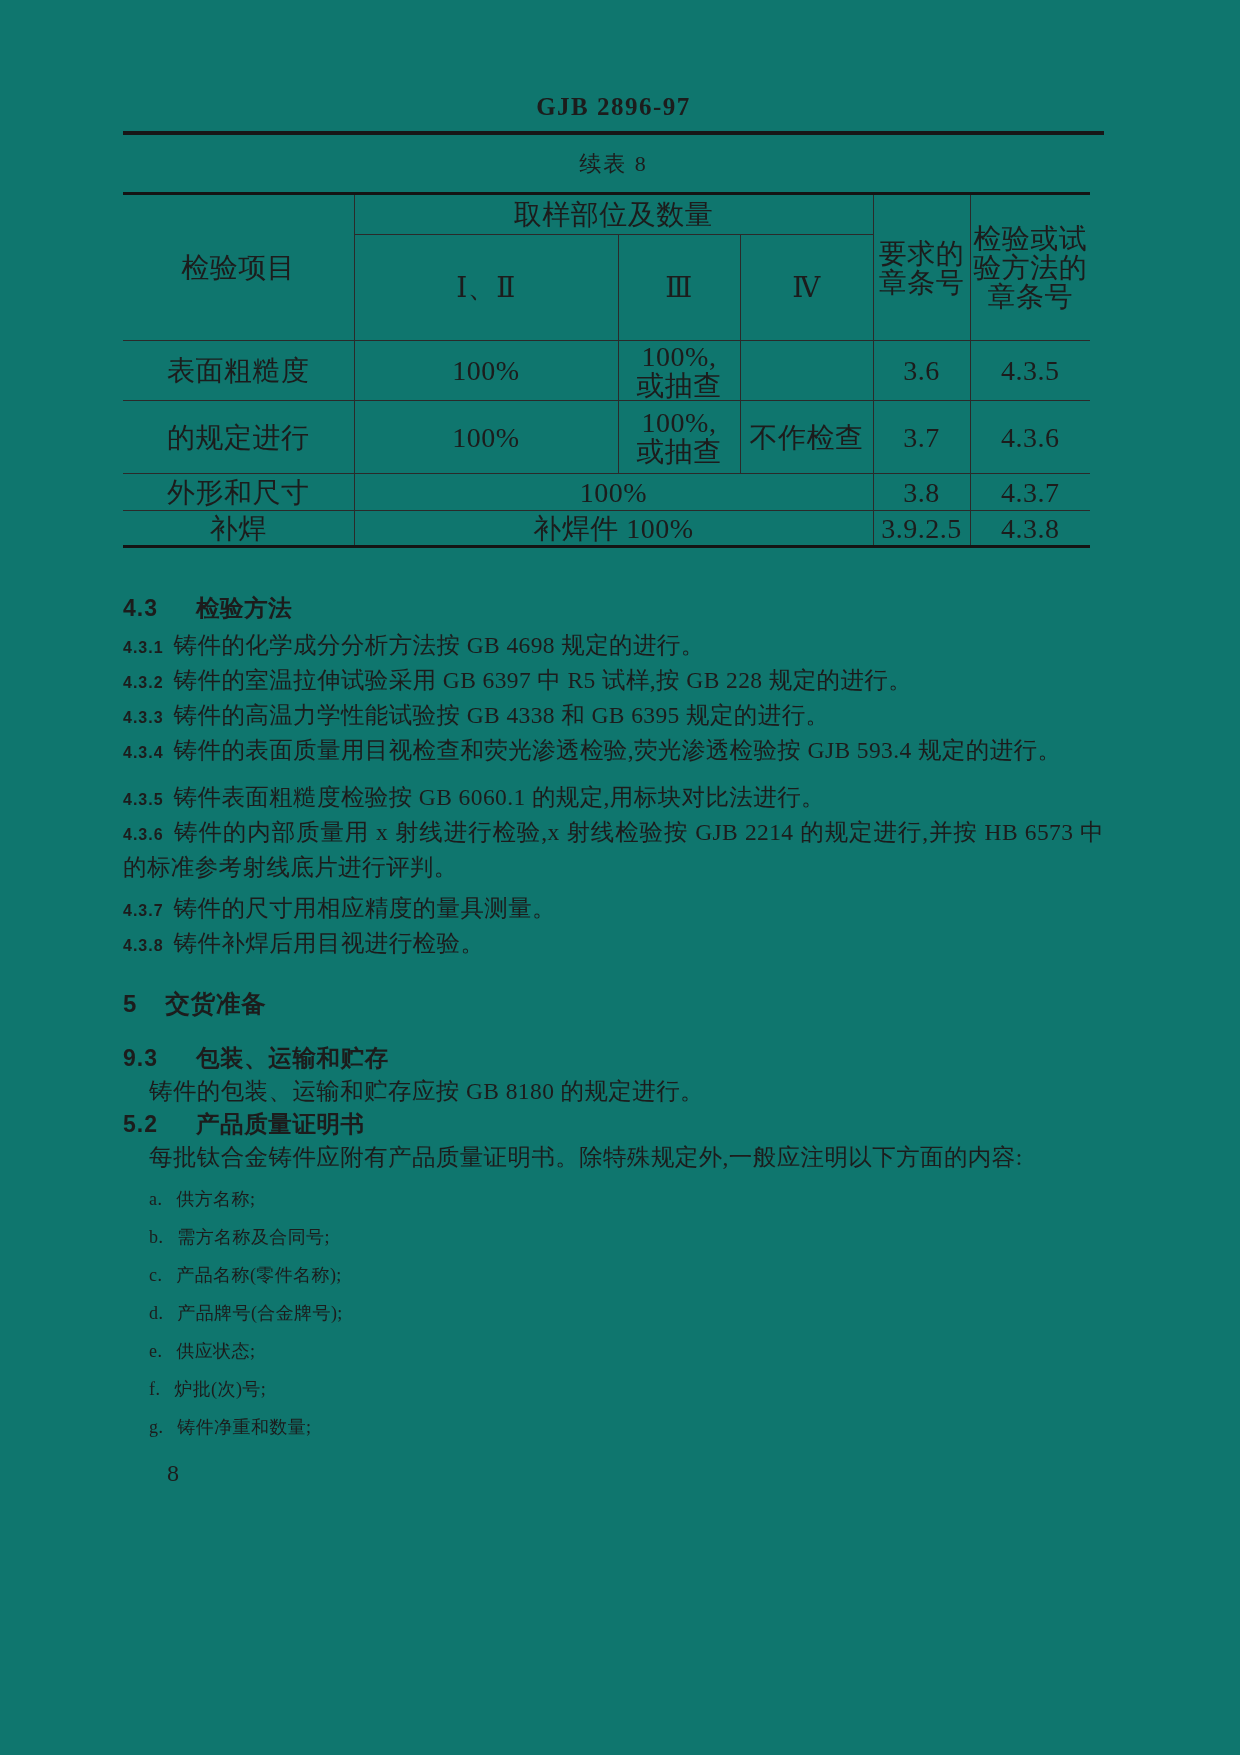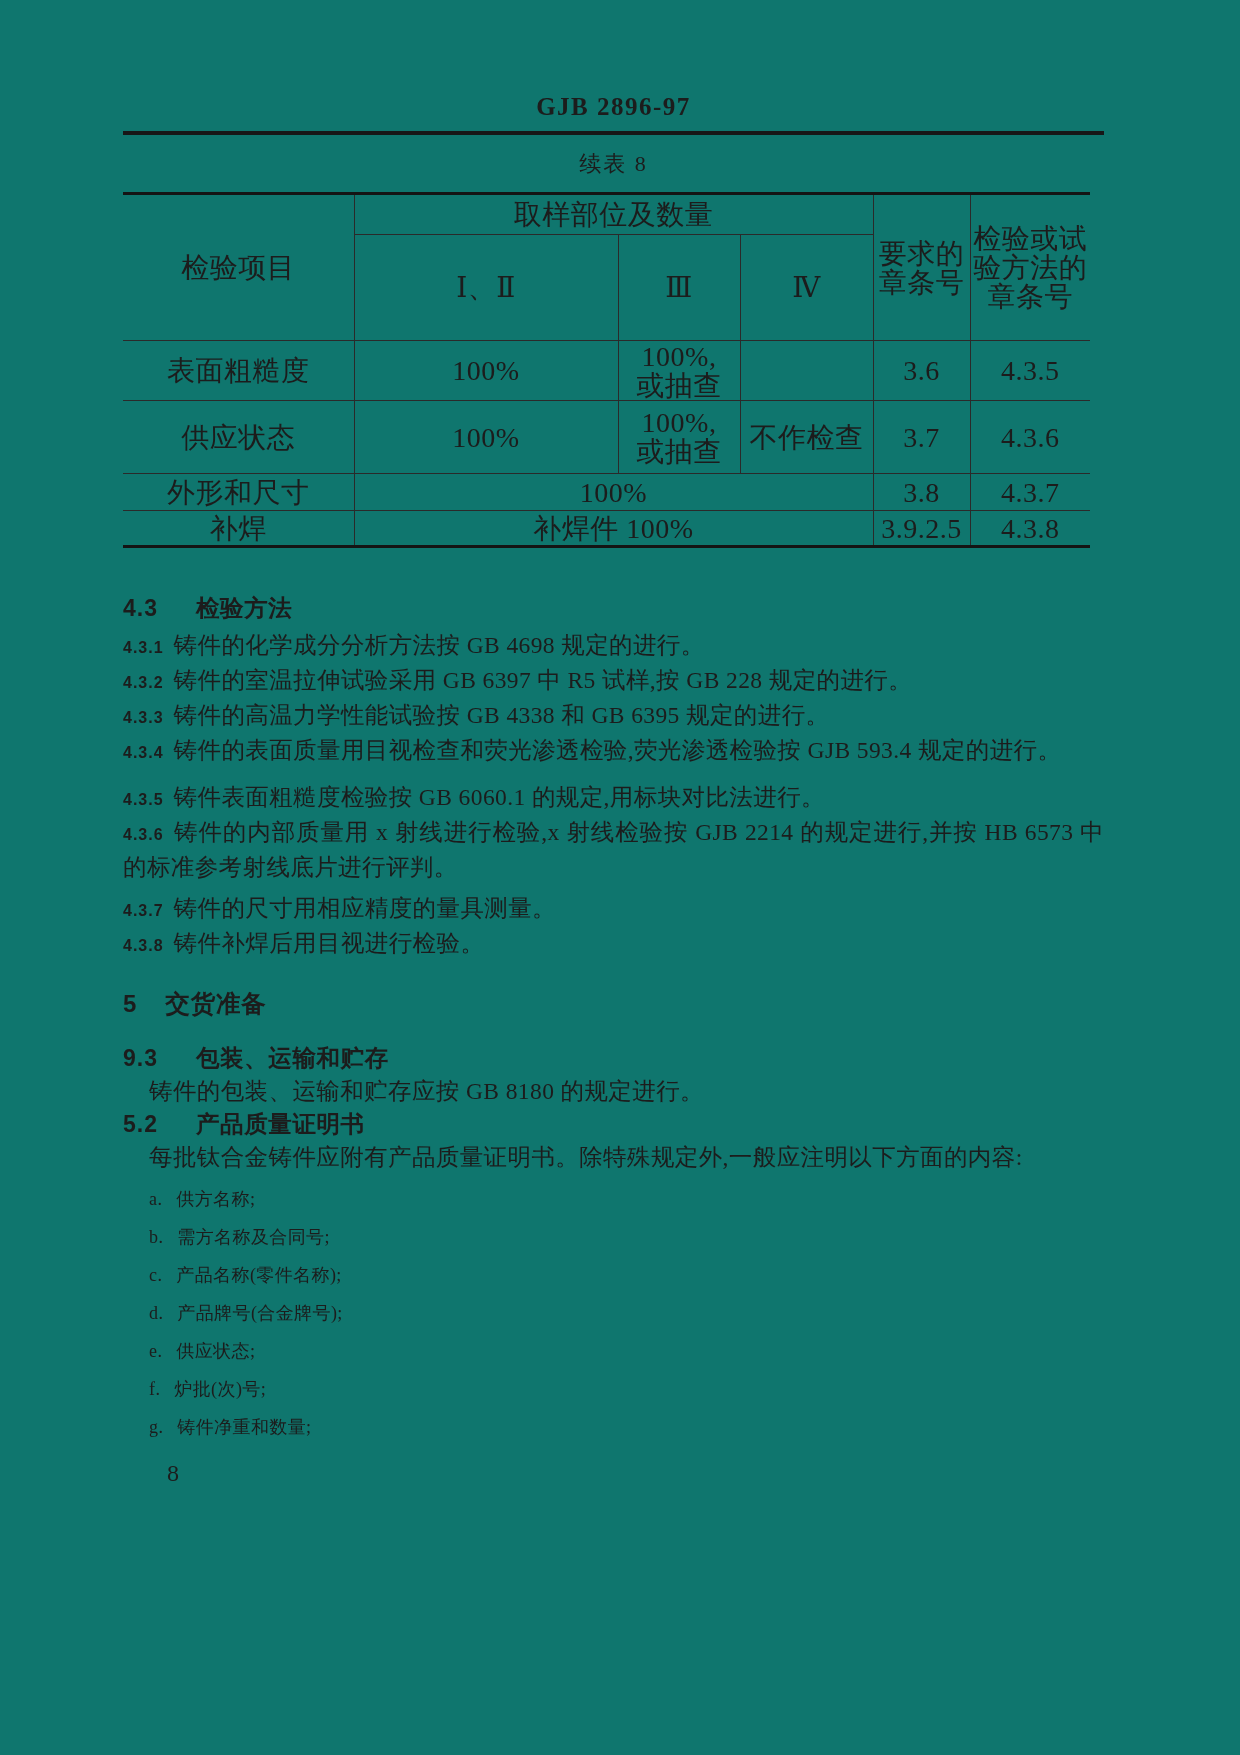--- a/index.html
+++ b/index.html
@@ -121,21 +121,21 @@
         <td>表面粗糙度</td>
         <td>100%</td>
         <td class="pre">100%,
 或抽查</td>
         <td></td>
         <td>3.6</td>
         <td>4.3.5</td>
       </tr>
 
       <tr class="r2">
-        <td>供应状态</td>
+        <td>的规定进行</td>
         <td>100%</td>
         <td class="pre">100%,
 或抽查</td>
         <td>不作检查</td>
         <td>3.7</td>
         <td>4.3.6</td>
       </tr>
 
       <tr class="r3">
         <td>外形和尺寸</td>

